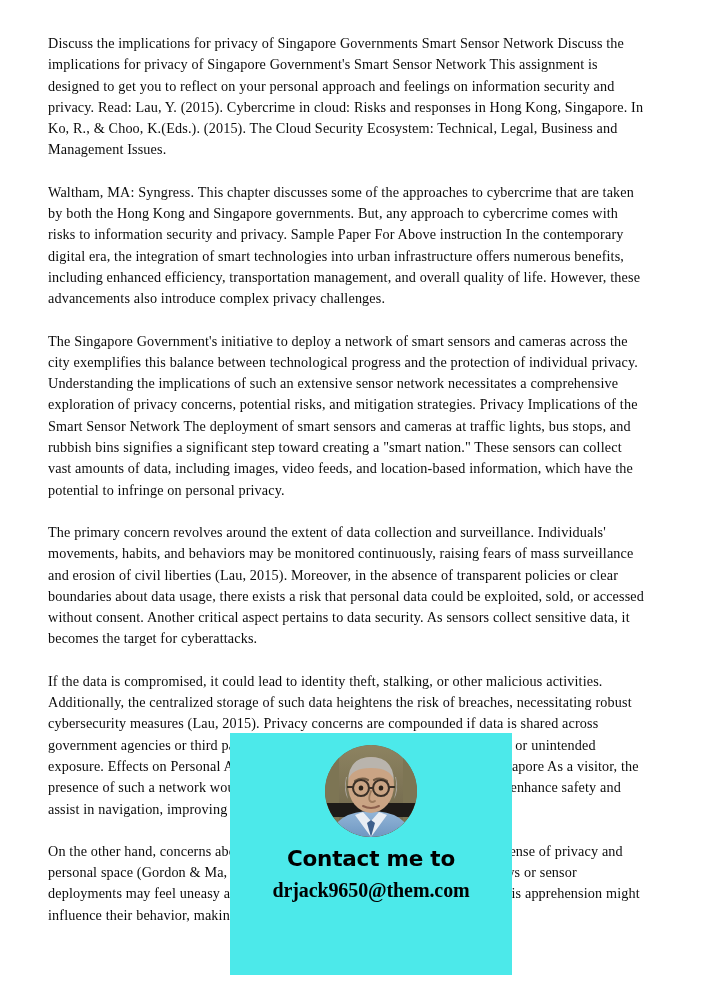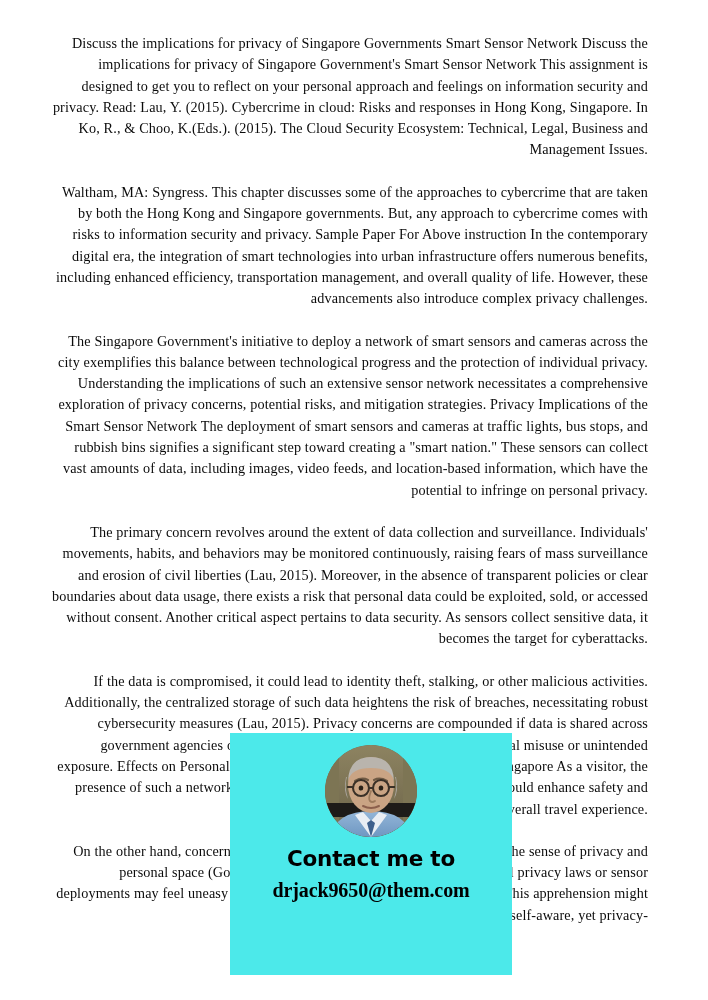--- a/index.html
+++ b/index.html
@@ -26,21 +26,21 @@
     left: 48px;
     top: 33px;
     width: 600px;
   }
 
   .para {
     margin: 0 0 21px 0;
     font-size: 14.2px;
     line-height: 21.3px;
     color: #0b0b0b;
-    text-align: right;
+    text-align: left;
     white-space: pre-line;
     letter-spacing: 0.01em;
   }
 
   
   #contact-overlay {
     position: absolute;
     left: 230px;
     top: 733px;
     width: 282px;

